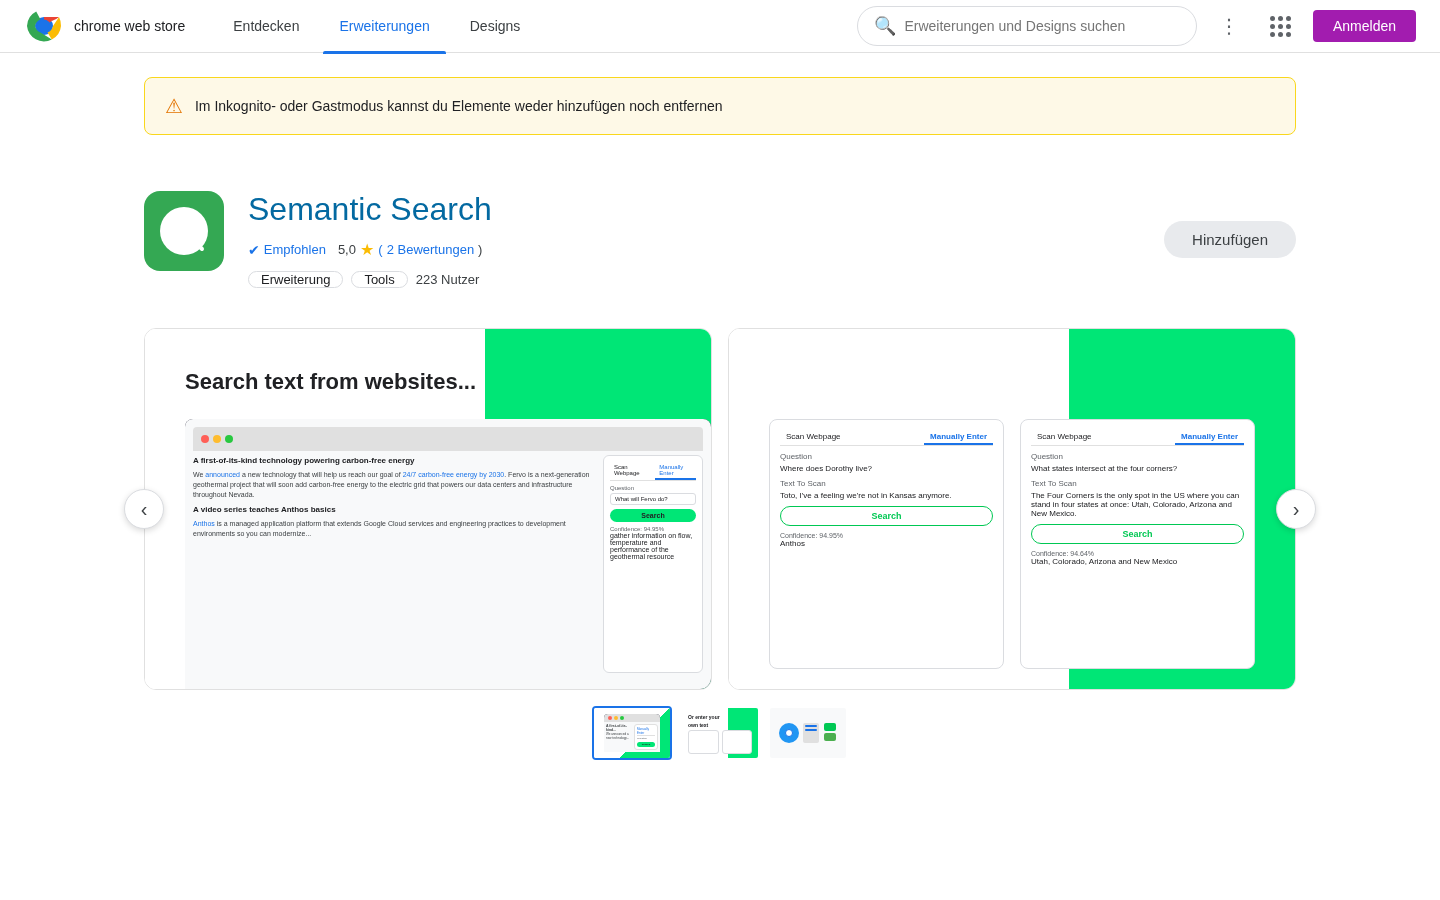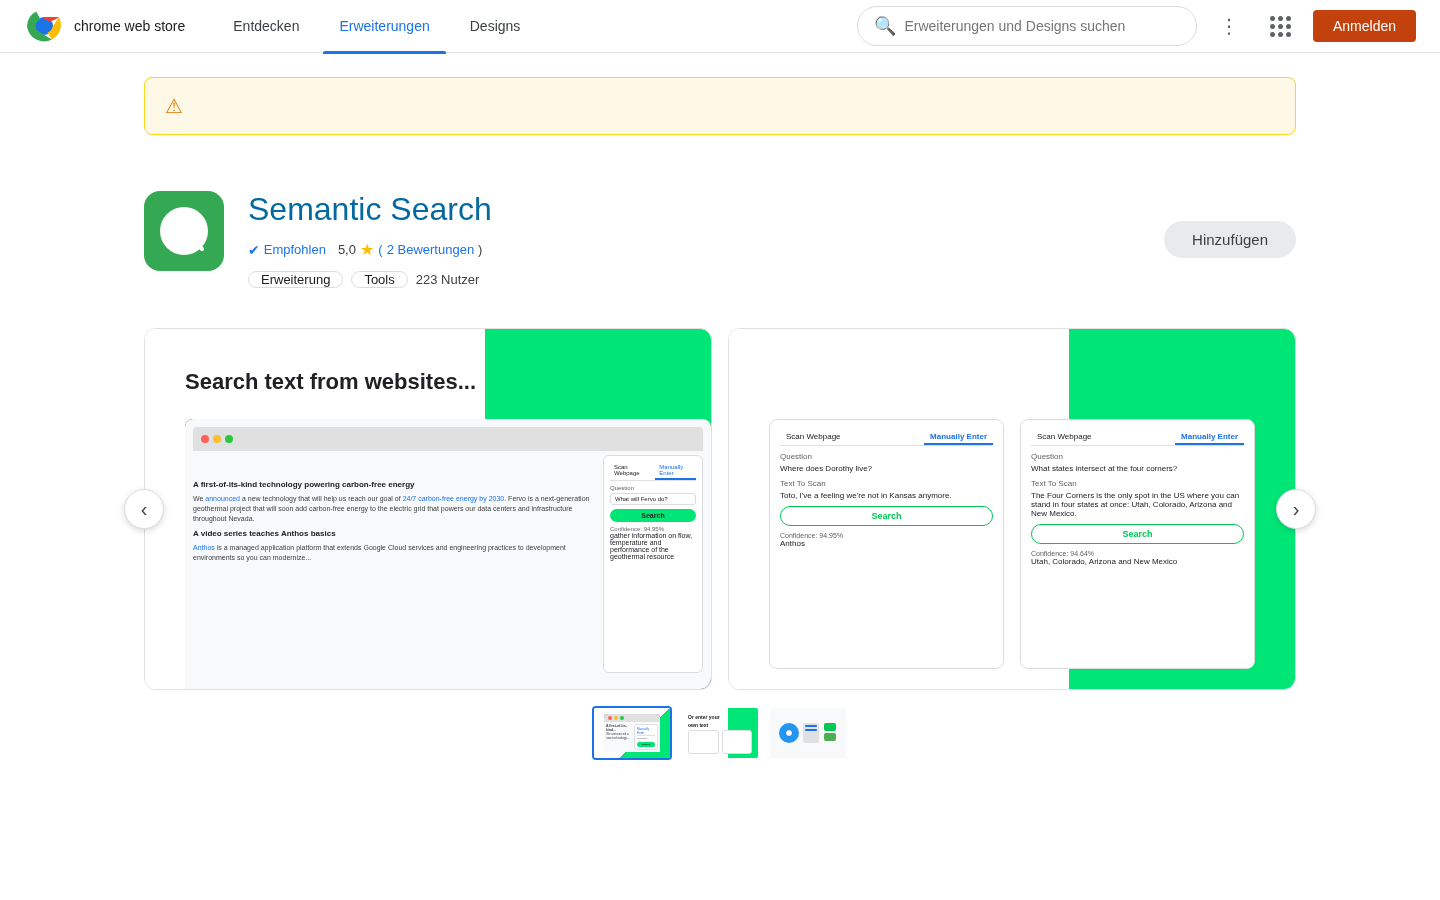--- a/index.html
+++ b/index.html
@@ -115,21 +115,21 @@
       grid-template-columns: repeat(3, 5px);
       gap: 3px;
     }
     .grid-dots span {
       width: 5px;
       height: 5px;
       background: #5f6368;
       border-radius: 50%;
     }
     .sign-in-btn {
-      background: #c2410c;
+      background: #a21caf;
       color: #fff;
       border: none;
       border-radius: 4px;
       padding: 8px 20px;
       font-size: 14px;
       font-weight: 500;
       cursor: pointer;
       white-space: nowrap;
     }
 
@@ -311,21 +311,21 @@
     .d2 { background: #febc2e; }
     .d3 { background: #28c840; }
     .slide-content-area {
       display: flex;
       gap: 6px;
       font-size: 7px;
       height: calc(100% - 36px);
     }
     .slide-main-text { flex: 1; }
     .slide-main-text p { margin-bottom: 4px; line-height: 1.4; color: #3c4043; }
-    .slide-main-text .headline { font-size: 8px; font-weight: 700; color: #202124; margin-top: 24px; }
+    .slide-main-text .headline { font-size: 8px; font-weight: 700; color: #202124; }
     .slide-main-text .link { color: #1a73e8; }
     .slide-popup {
       width: 100px;
       background: #fff;
       border: 1px solid #dadce0;
       border-radius: 6px;
       padding: 6px;
       flex-shrink: 0;
       font-size: 7px;
     }
@@ -472,20 +472,21 @@
       </div>
     </button>
     <button class="sign-in-btn">Anmelden</button>
   </div>
 </header>
 
 <div class="main-content">
 
   <div class="banner">
     <span class="banner-icon">⚠</span>
+    <span class="banner-text">Im Inkognito- oder Gastmodus kannst du Elemente weder hinzufügen noch entfernen</span>
   </div>
 
   <div class="ext-header">
     <div class="ext-icon">
       <svg viewBox="0 0 52 52">
         <circle cx="26" cy="26" r="24" fill="#fff"></circle>
         <circle cx="26" cy="26" r="10" fill="none" stroke="#fff" stroke-width="3.5"></circle>
         <line x1="33" y1="33" x2="44" y2="44" stroke="#fff" stroke-width="4" stroke-linecap="round"></line>
       </svg>
     </div>

